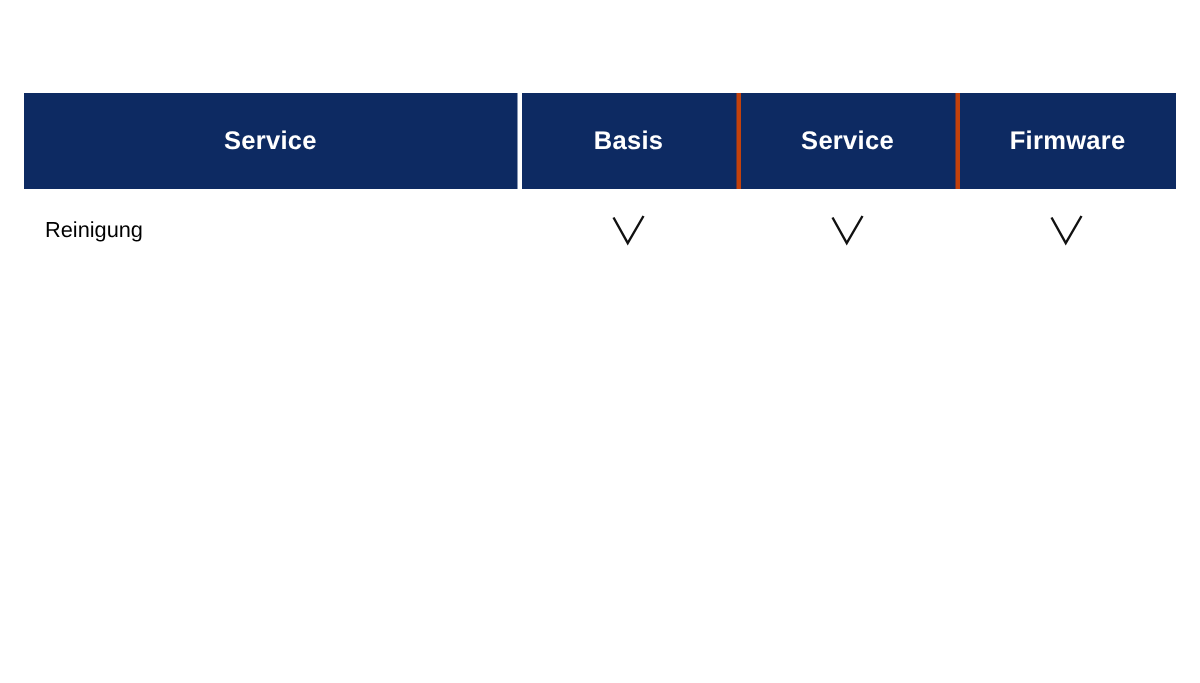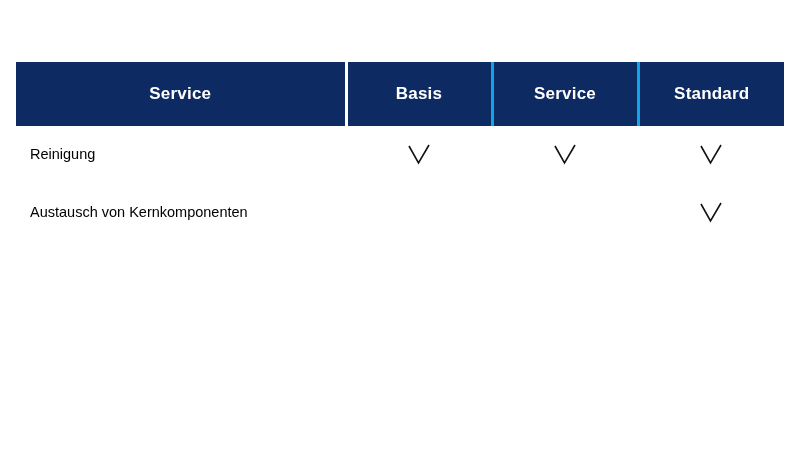--- a/index.html
+++ b/index.html
@@ -42,21 +42,21 @@
     height: 62px;
     vertical-align: middle;
     letter-spacing: 0.2px;
   }
   thead th.service-head {
     text-align: center;
     border-right: 3px solid #ffffff;
   }
   thead th.tier-head {
     text-align: center;
-    border-right: 3px solid #0ea5e9;
+    border-right: 3px solid #c2410c;
   }
   thead th.tier-head:last-child {
     border-right: none;
   }
   tbody td {
     height: 56px;
     vertical-align: middle;
     font-size: 14.5px;
     color: #000000;
     background: #ffffff;
@@ -95,21 +95,21 @@
         <col class="c-service">
         <col class="c-tier">
         <col class="c-tier">
         <col class="c-tier">
       </colgroup>
       <thead>
         <tr>
           <th class="service-head">Service</th>
           <th class="tier-head">Basis</th>
           <th class="tier-head">Service</th>
-          <th class="tier-head">Standard</th>
+          <th class="tier-head">Firmware</th>
         </tr>
       </thead>
       <tbody>
         <tr>
           <td class="service-cell">Reinigung</td>
           <td class="tier-cell">
             <span class="check">
               <svg viewBox="0 0 26 26">
                   <path d="M3 5 L12.5 22 L23 4" fill="none" stroke="#111111" stroke-width="1.6" stroke-linecap="butt" stroke-linejoin="miter"></path>
                 </svg>
@@ -123,32 +123,16 @@
             </span>
           </td>
           <td class="tier-cell">
             <span class="check">
               <svg viewBox="0 0 26 26">
                   <path d="M3 5 L12.5 22 L23 4" fill="none" stroke="#111111" stroke-width="1.6" stroke-linecap="butt" stroke-linejoin="miter"></path>
                 </svg>
             </span>
           </td>
         </tr>
-        <tr>
-          <td class="service-cell">Austausch von Kernkomponenten</td>
-          <td class="tier-cell">
-            <span class="blank"></span>
-          </td>
-          <td class="tier-cell">
-            <span class="blank"></span>
-          </td>
-          <td class="tier-cell">
-            <span class="check">
-              <svg viewBox="0 0 26 26">
-                  <path d="M3 5 L12.5 22 L23 4" fill="none" stroke="#111111" stroke-width="1.6" stroke-linecap="butt" stroke-linejoin="miter"></path>
-                </svg>
-            </span>
-          </td>
-        </tr>
       </tbody>
     </table>
   </div>
 </div>
 
 </body></html>

